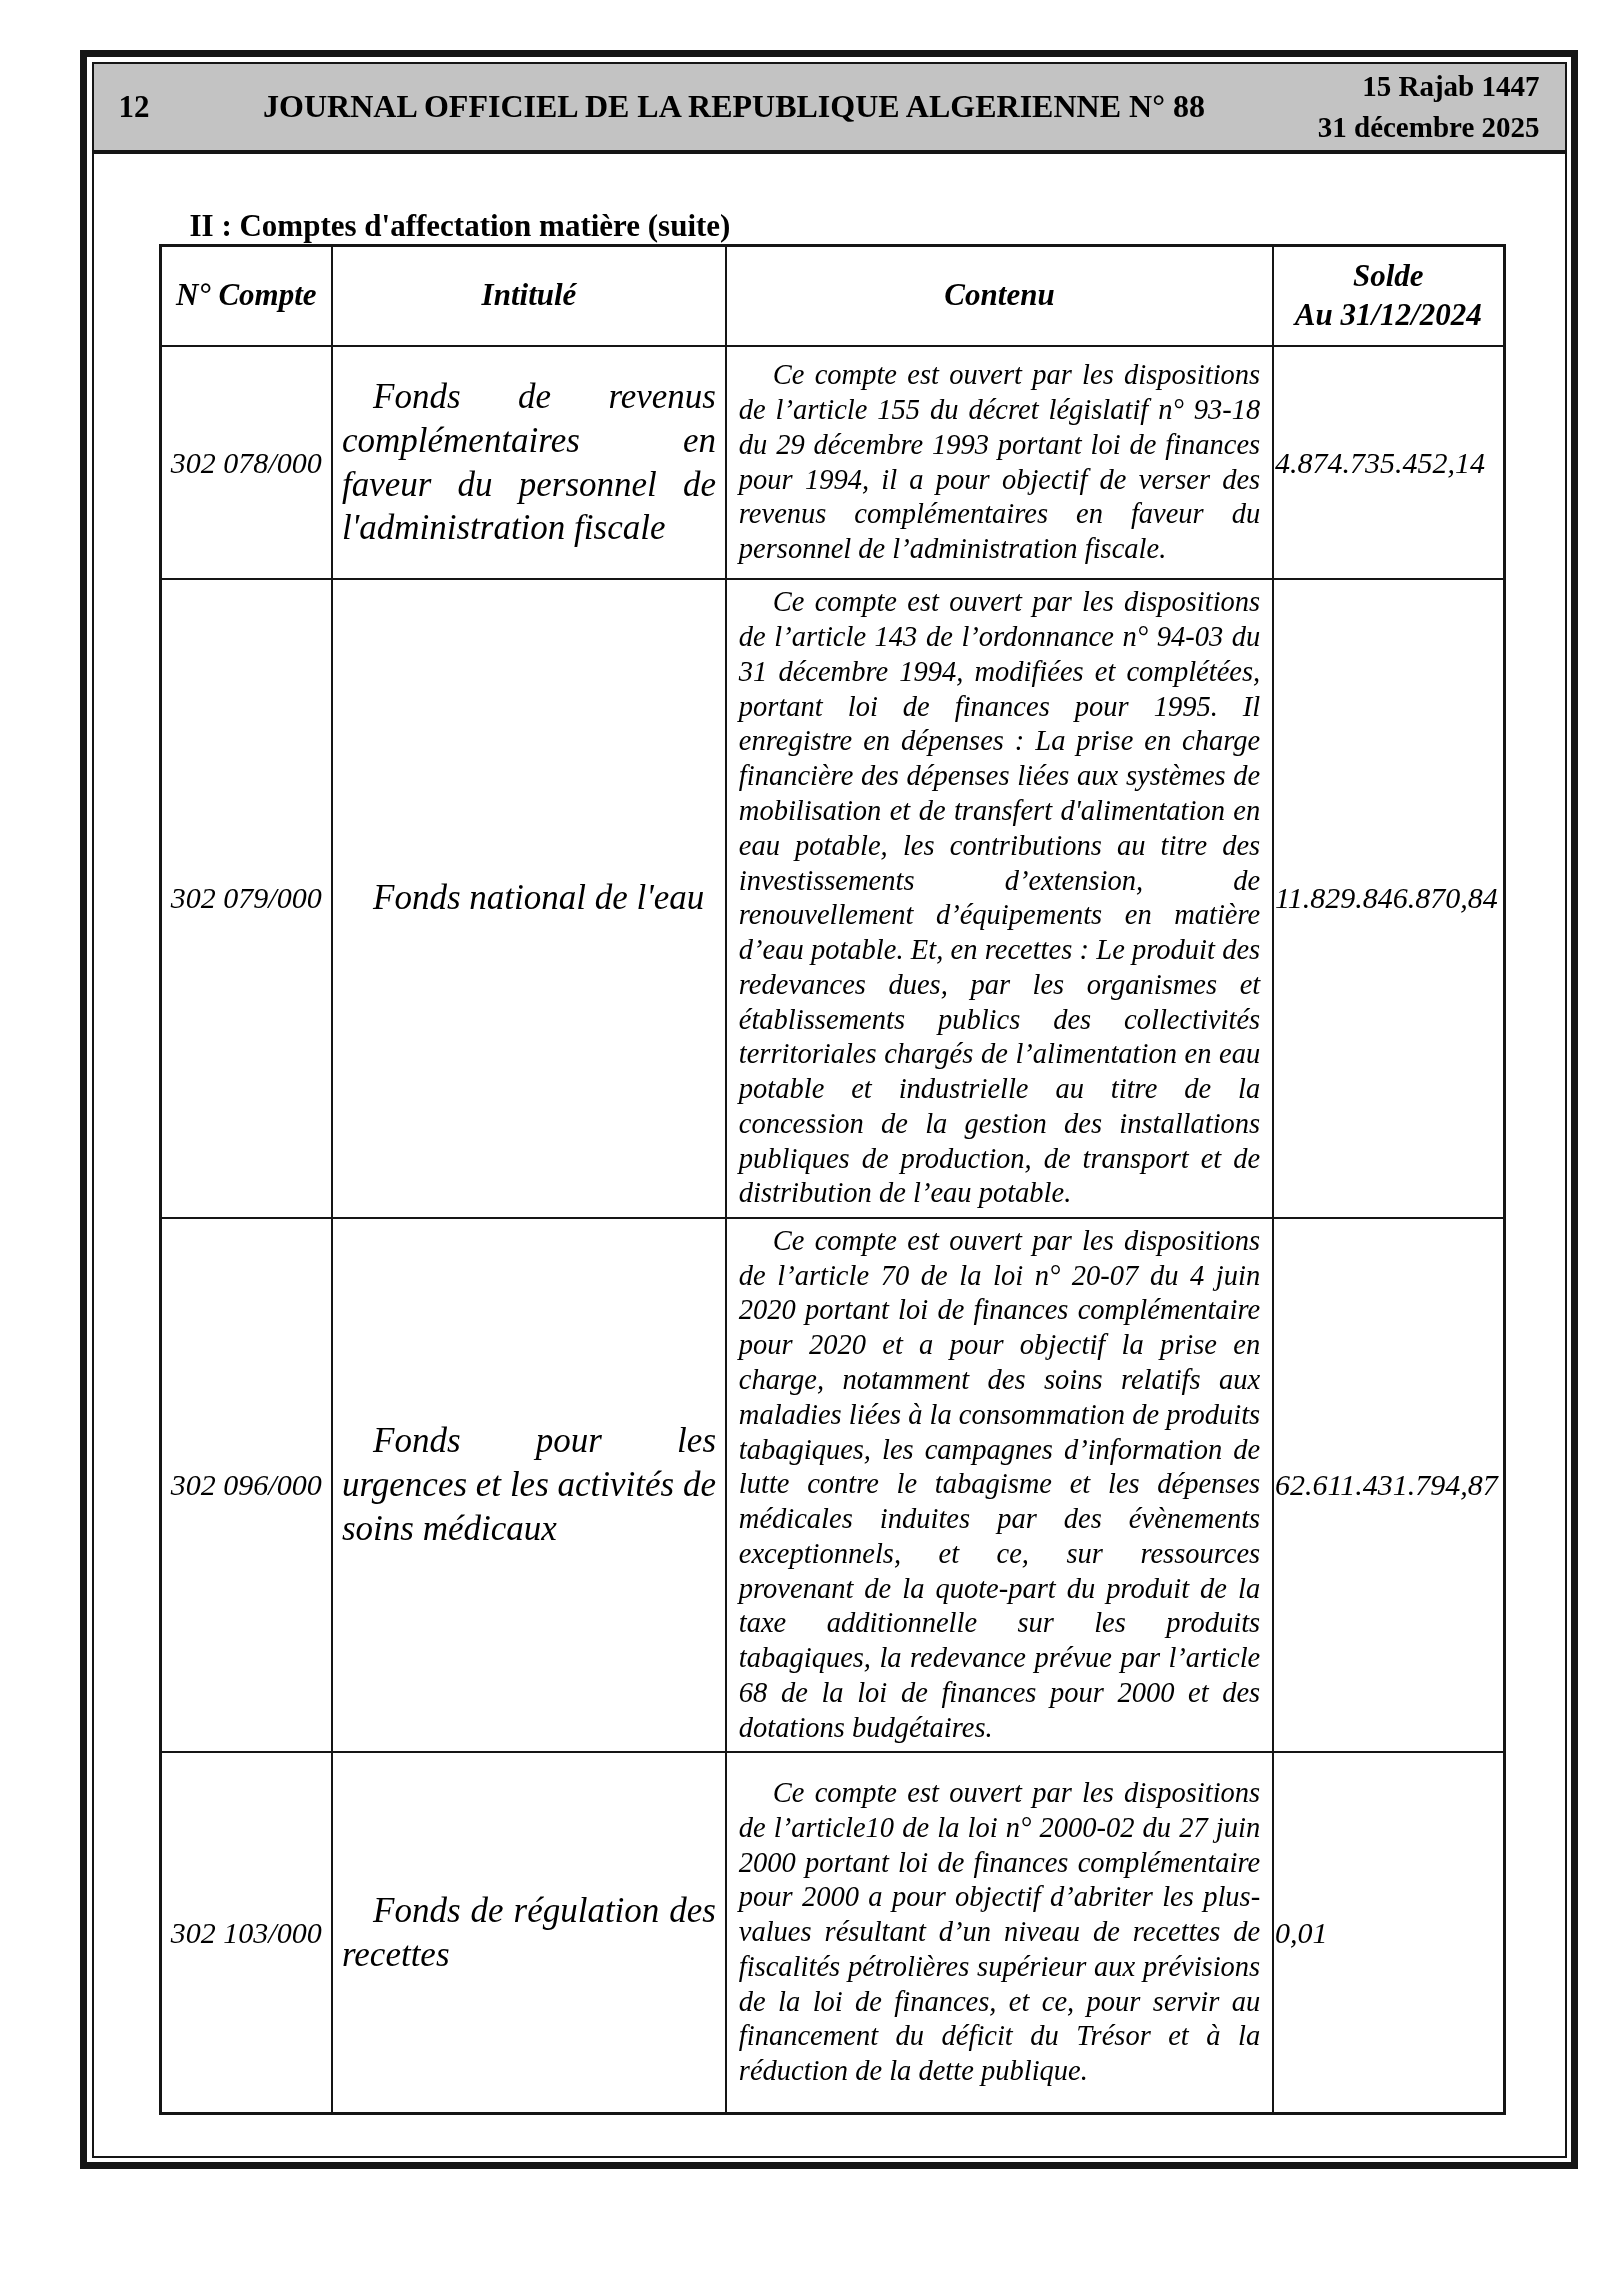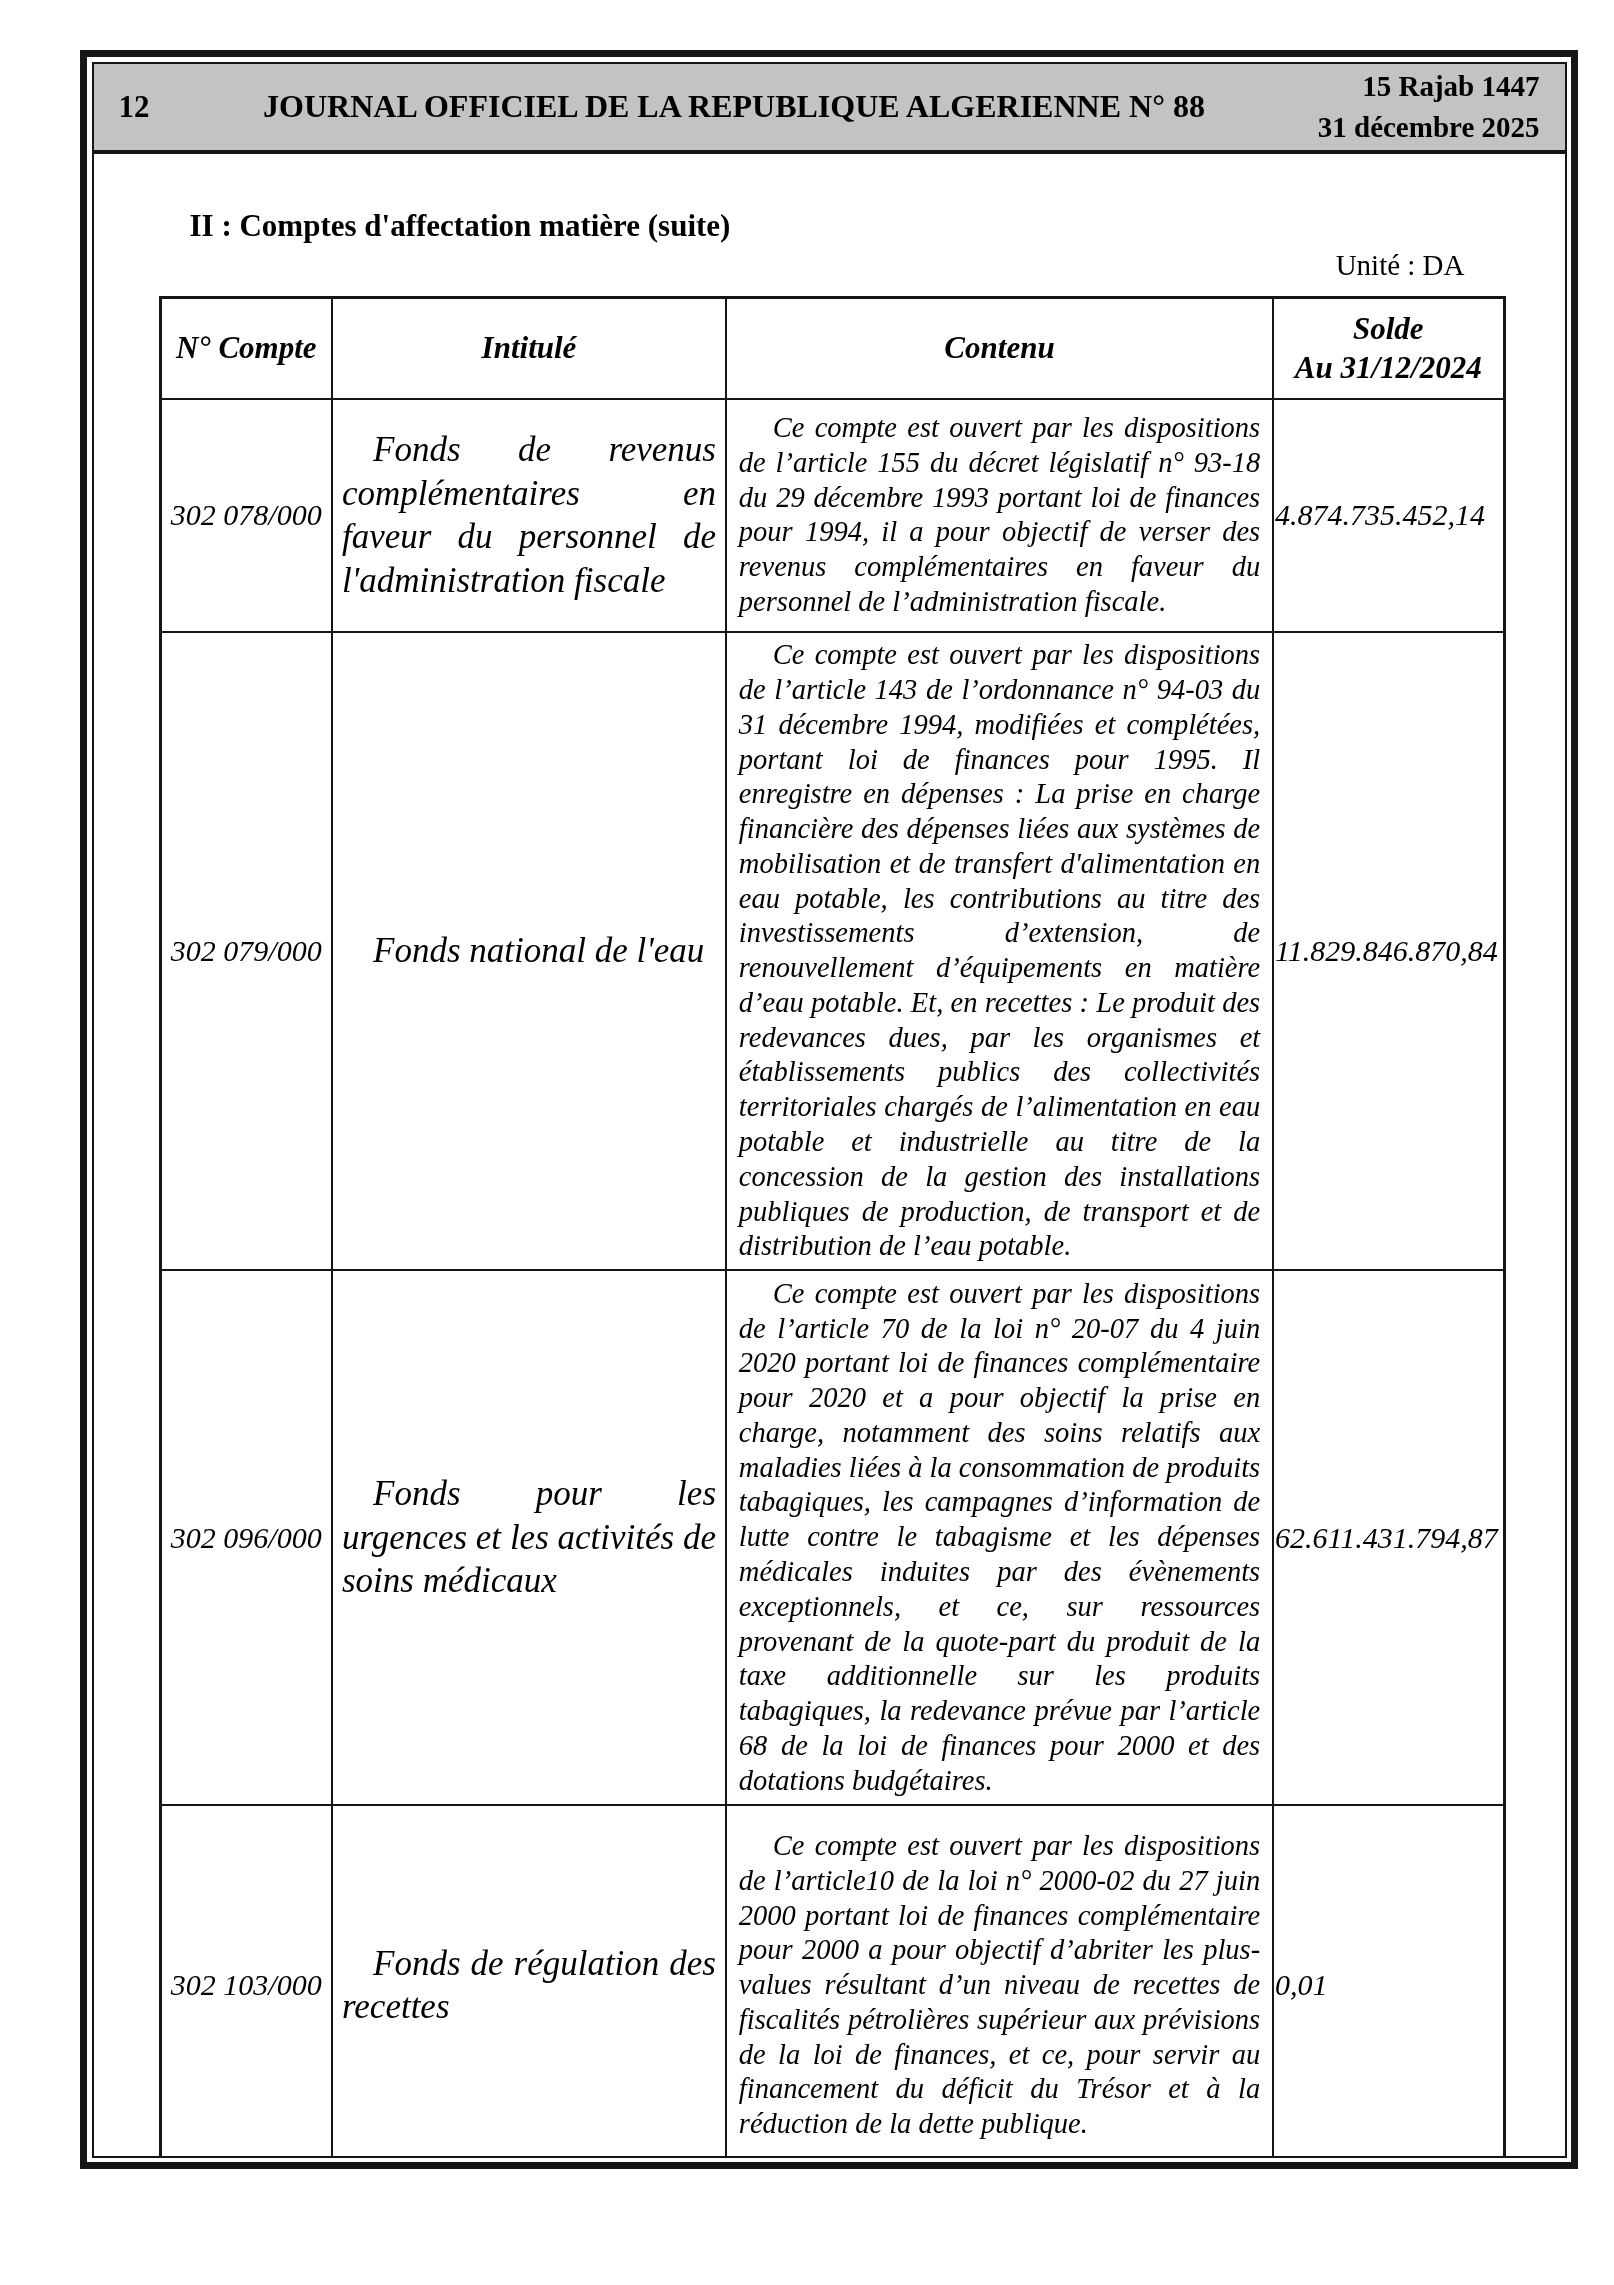--- a/index.html
+++ b/index.html
@@ -104,21 +104,20 @@
       <span class="page-num">12</span>
       <span class="journal-title">JOURNAL OFFICIEL DE LA REPUBLIQUE ALGERIENNE N° 88</span>
       <span class="dates">
         <span>15 Rajab 1447</span>
         <span>31 décembre 2025</span>
       </span>
     </header>
 
     <main>
       <div class="section-title">II : Comptes d'affectation matière (suite)</div>
-      <div class="unit">Unité : DA</div>
 
       <table class="accounts">
         <colgroup>
           <col style="width:172px">
           <col style="width:394px">
           <col style="width:547px">
           <col style="width:231px">
         </colgroup>
         <thead>
           <tr>

